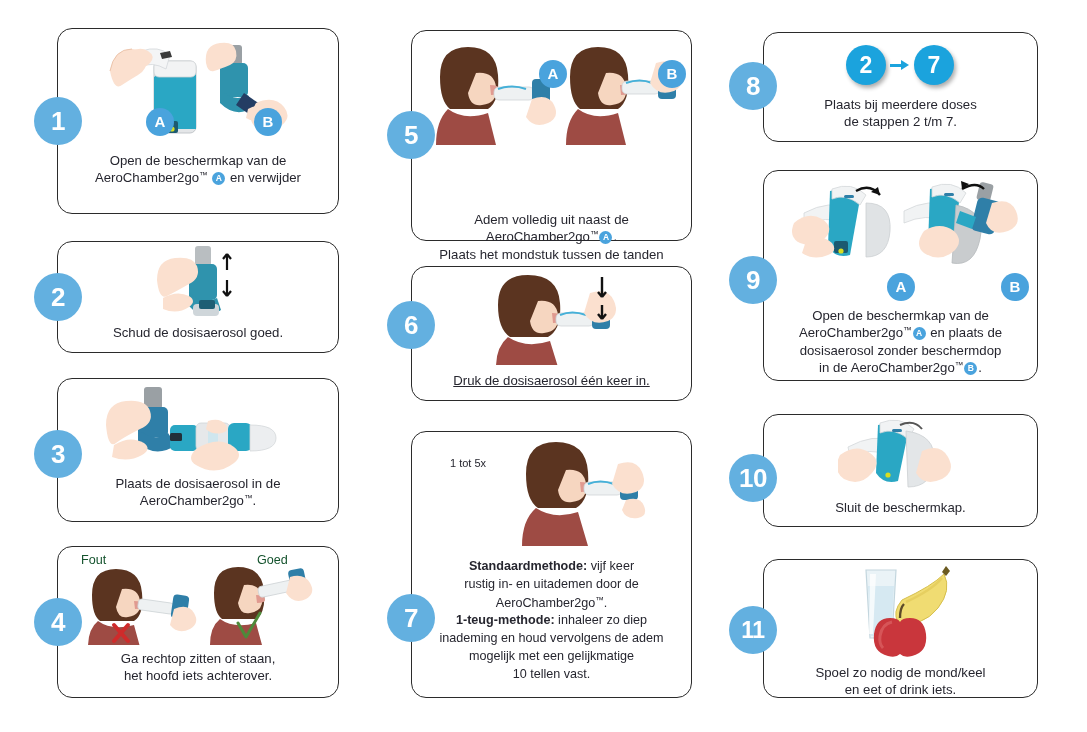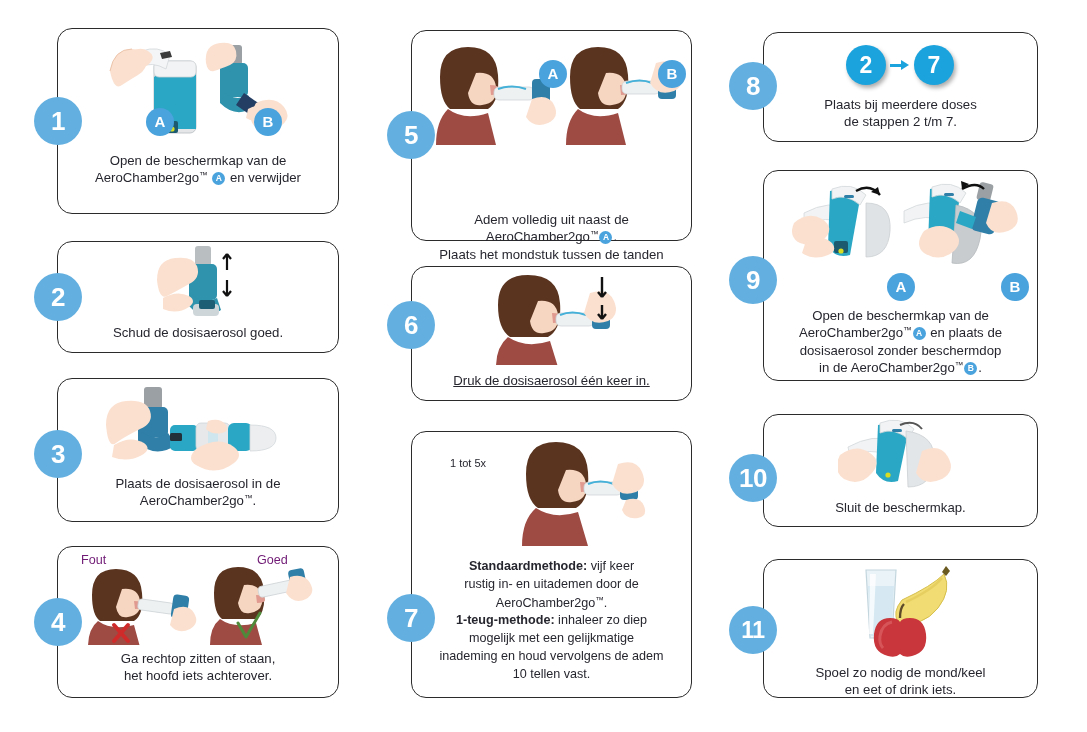--- a/index.html
+++ b/index.html
@@ -143,21 +143,21 @@
   }
 
   .hint {
     position: absolute;
     font-size: 11px;
     color: #26262f;
   }
   .sublabel {
     position: absolute;
     font-size: 12.6px;
-    color: #701a75;
+    color: #14532d;
   }
 </style>
 </head>
 <body>
 
 <div class="sheet">
 
   <div class="card" style="left:57px; top:28px; width:282px; height:186px;">
     <div class="art" style="left:38px; top:8px; width:210px; height:105px;">
       <svg width="210" height="105" viewBox="0 0 210 105">
@@ -390,22 +390,22 @@
             <path d="M112 58 q14 -4 18 6 q4 10 -6 12 q-12 2 -16 -8 z"></path>
           </g>
         </g>
       </svg>
     </div>
     <div class="caption small" style="top:126px; line-height:1.42;">
         <div><b>Standaardmethode:</b> vijf keer</div>
         <div>rustig in- en uitademen door de</div>
         <div>AeroChamber2go<span class="tm">™</span>.</div>
         <div><b>1-teug-methode:</b> inhaleer zo diep</div>
+        <div>inademing en houd vervolgens de adem</div>
         <div>mogelijk met een gelijkmatige</div>
-        <div>inademing en houd vervolgens de adem</div>
         <div>10 tellen vast.</div>
       </div>
   </div>
   <div class="badge" style="left:387px; top:594px;">7</div>
 
   <div class="card" style="left:763px; top:32px; width:275px; height:110px;">
     <div class="repeat-row" style="left:82px; top:12px;">
       <div class="bigcircle">2</div>
       <div class="arrow-mini"></div>
       <div class="bigcircle">7</div>

